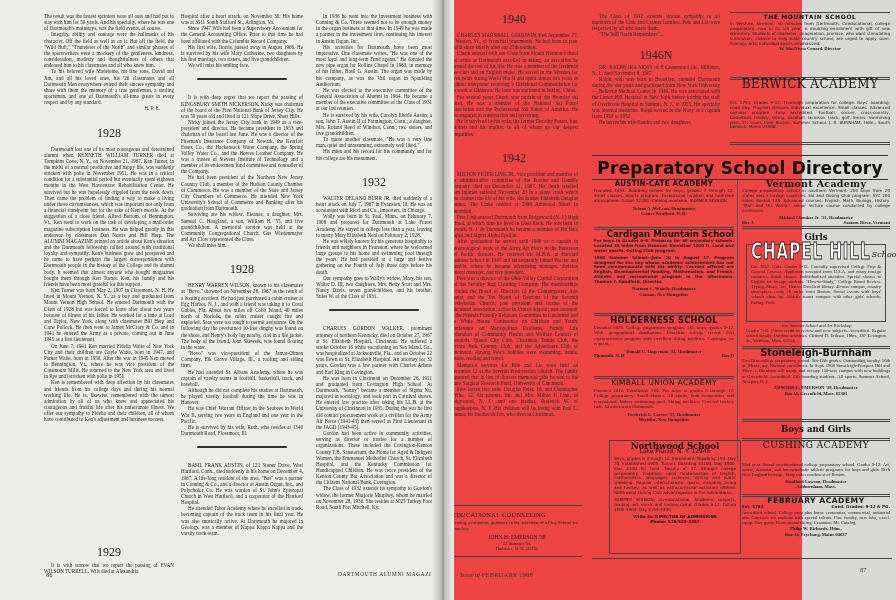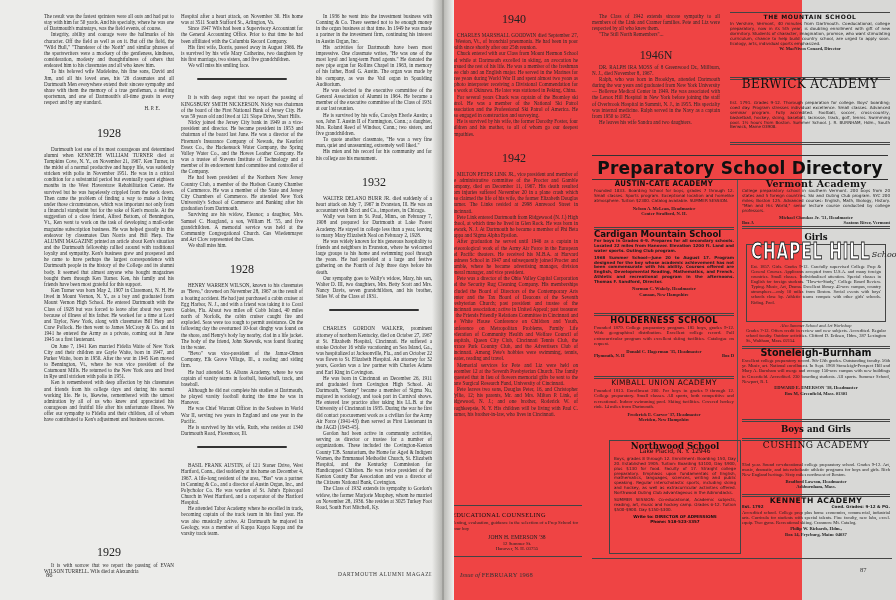--- a/index.html
+++ b/index.html
@@ -158,21 +158,21 @@
 
     <div class="ad" style="left:152px; top:182px; width:140px;">
       <div class="h" style="font-size:7px; letter-spacing:0.3px; margin-bottom:2px; transform:scaleY(1.15);">AUSTIN-CATE ACADEMY</div>
       <div>Founded 1833. Boarding School for boys, grades 7 through 12. Small classes. Sports program. Exceptional location and homelike atmosphere. Tuition $2300. Catalog available. SUMMER SESSION.</div>
       <div class="sig" style="margin-top:2px;">Nelson A. McLean, Headmaster</div>
       <div class="sig">Center Strafford, N. H.</div>
     </div>
     <div class="hr2" style="left:152px; top:227px; width:140px;"></div>
 
     <div class="ad" style="left:152px; top:232px; width:140px;">
-      <div class="h" style="font-size:8.6px; text-align:left; margin-bottom:2px;">Cardigan Mountain School</div>
+      <div class="h" style="font-size:8.6px; text-align:right; margin-bottom:2px;">Cardigan Mountain School</div>
       <div style="font-weight:bold;">For boys in Grades 6-9. Prepares for all secondary schools. Located 22 miles from Hanover. Elevation 1200 ft. Land and water sports. Outing Club program.</div>
       <div style="font-weight:bold; margin-top:2px;">1968 Summer School—June 20 to August 17. Program designed for the boy whose academic achievement has not been commensurate with his ability. Courses offered are English, Developmental Reading, Mathematics, and French. Athletic and recreational program in the afternoons. Thomas F. Sandford, Director.</div>
       <div class="sig" style="margin-top:1px;">Norman C. Wakely, Headmaster</div>
       <div class="sig">Canaan, New Hampshire</div>
     </div>
     <div class="hr2" style="left:152px; top:313px; width:140px;"></div>
 
     <div class="ad" style="left:152px; top:318px; width:140px;">
       <div class="h" style="font-size:8.2px; letter-spacing:0.3px; margin-bottom:2px;">HOLDERNESS SCHOOL</div>
       <div style="font-family:'Liberation Serif',serif; font-size:4.8px; line-height:5.4px;">Founded 1879. College preparatory program. 185 boys, grades 9-12. Wide geographical distribution. Excellent college record. Full extracurricular program with excellent skiing facilities. Catalogue on request.</div>
@@ -240,21 +240,21 @@
 
     <div class="ad" style="left:300px; top:443px; width:148px;">
       <div class="h" style="font-family:'DejaVu Serif',serif; font-weight:normal; font-size:9px; letter-spacing:0.5px; margin-bottom:14px;">CUSHING ACADEMY</div>
       <div style="font-family:'Liberation Serif',serif; font-size:4.6px; line-height:5.2px;">93rd year. Sound co-educational college preparatory school. Grades 9-12. Art, music, dramatic, and interscholastic athletic programs for boys and girls. Rich New England heritage. Sixty miles northwest of Boston.</div>
       <div class="sig" style="margin-top:1px;">Bradford Lawson, Headmaster</div>
       <div class="sig">Ashburnham, Mass.</div>
     </div>
     <div class="hr2" style="left:300px; top:494px; width:148px;"></div>
 
     <div class="ad" style="left:300px; top:499px; width:148px;">
-      <div class="h" style="font-size:7.6px; letter-spacing:0.5px; margin-bottom:1px;">KENNETH ACADEMY</div>
+      <div class="h" style="font-size:7.6px; letter-spacing:0.5px; margin-bottom:1px;">FEBRUARY ACADEMY</div>
       <div style="display:flex; justify-content:space-between; font-weight:bold;">
         <span>Est. 1792</span>
         <span>Coed. Grades: 9-12 &amp; PG.</span>
       </div>
       <div style="font-family:'Liberation Serif',serif; font-size:4.6px; line-height:5.2px;">Accredited school. College prep plus home economics, commercial, industrial arts. Curricula for students with special talents. Fine faculty, new labs, excel. equip. Two gyms. Recreational skiing. Cranmore Mt. Catalog.</div>
       <div class="sig" style="margin-top:1px;">Philip W. Richards, Hdm.,</div>
       <div class="sig">Box 14, Fryeburg, Maine 04037</div>
     </div>
 
     <div class="folio" style="left:418px; top:566px;">87</div>

